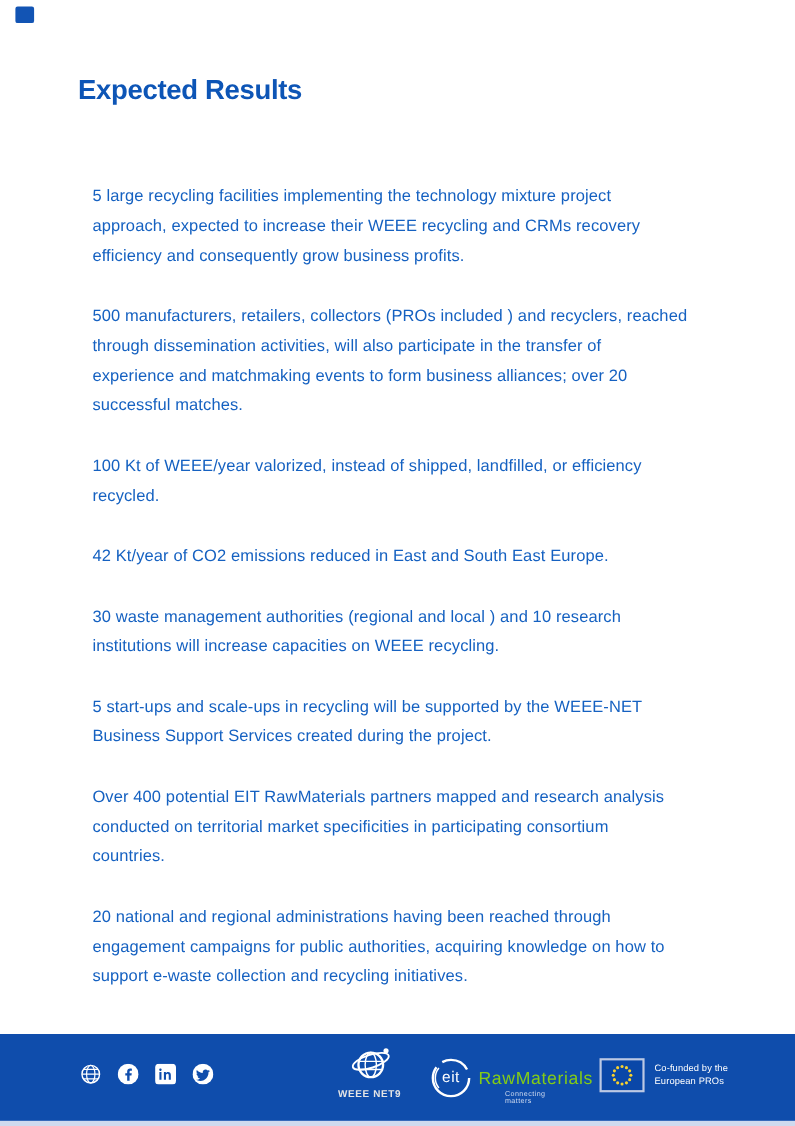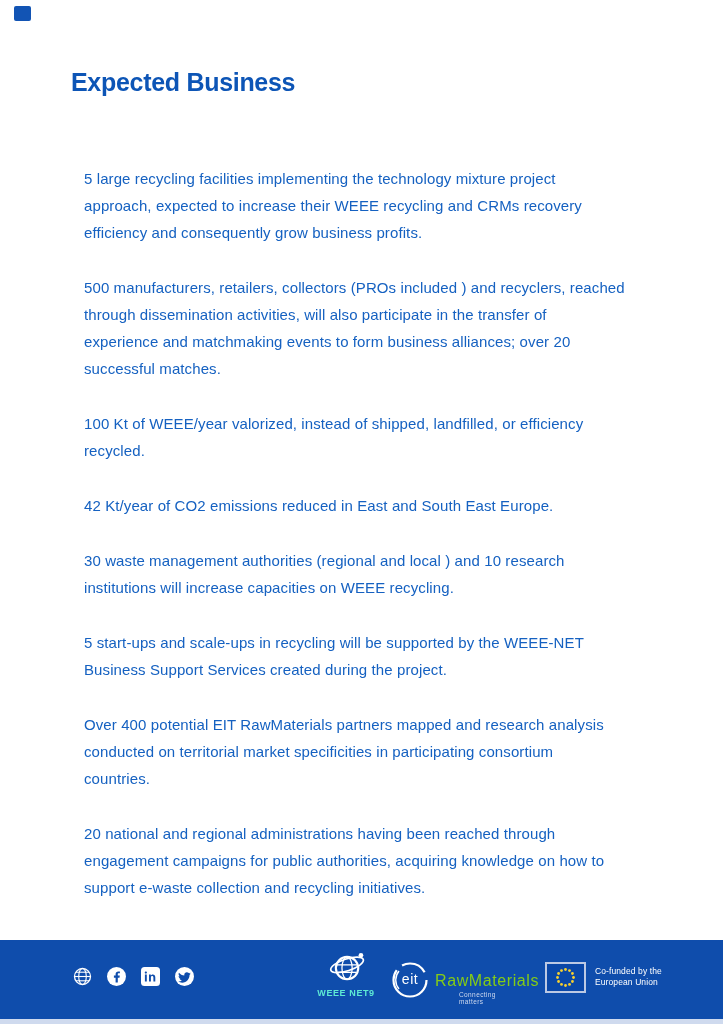--- a/index.html
+++ b/index.html
@@ -25,21 +25,21 @@
     position:absolute; left:0; top:940px; width:723px; height:79px;
     background:#0f4dac;
   }
   .footer-strip {
     position:absolute; left:0; top:1019px; width:723px; height:5px;
     background:#cfdaee;
   }
   .social { position:absolute; left:73px; top:27px; display:flex; gap:15px; }
   .social .icon { width:19px; height:19px; display:inline-block; cursor:pointer; }
 
-  .weee-logo { position:absolute; left:312px; top:11px; width:68px; text-align:center; color:#5eead4; }
+  .weee-logo { position:absolute; left:302px; top:11px; width:68px; text-align:center; color:#e5e5e5; }
   .weee-logo .label { display:block; font-size:9px; font-weight:bold; letter-spacing:0.6px; margin-top:1px; }
 
   .eit-logo { position:absolute; left:391px; top:21px; width:130px; height:40px; color:#fff; }
   .eit-circle { position:absolute; left:0; top:0; width:38px; height:38px; }
   .eit-circle-text {
     position:absolute; left:0; top:10px; width:38px; text-align:center;
     font-size:14px; font-weight:normal; letter-spacing:0.5px; color:#fff;
   }
   .eit-name { position:absolute; left:44px; top:11px; font-size:16px; letter-spacing:0.6px; color:#84cc16; }
   .eit-tagline { position:absolute; left:68px; top:30px; font-size:6.5px; letter-spacing:0.4px; color:#cfdaef; }
@@ -54,21 +54,21 @@
     white-space:pre-line; padding-top:4px; letter-spacing:0.1px;
   }
 </style>
 </head>
 <body>
 
 <div class="page">
 
   <div class="corner-mark"></div>
 
-  <h1 class="page-title">Expected Business</h1>
+  <h1 class="page-title">Expected Results</h1>
 
   <div class="content">
     <p>5 large recycling facilities implementing the technology mixture project
 approach, expected to increase their WEEE recycling and CRMs recovery
 efficiency and consequently grow business profits.</p>
     <p>500 manufacturers, retailers, collectors (PROs included ) and recyclers, reached
 through dissemination activities, will also participate in the transfer of
 experience and matchmaking events to form business alliances; over 20
 successful matches.</p>
     <p>100 Kt of WEEE/year valorized, instead of shipped, landfilled, or efficiency
@@ -157,20 +157,20 @@
           <circle cx="22.5" cy="20.43" r="1.4" fill="#f8d12e"></circle>
           <circle cx="18.5" cy="21.5" r="1.4" fill="#f8d12e"></circle>
           <circle cx="14.5" cy="20.43" r="1.4" fill="#f8d12e"></circle>
           <circle cx="11.57" cy="17.5" r="1.4" fill="#f8d12e"></circle>
           <circle cx="10.5" cy="13.5" r="1.4" fill="#f8d12e"></circle>
           <circle cx="11.57" cy="9.5" r="1.4" fill="#f8d12e"></circle>
           <circle cx="14.5" cy="6.57" r="1.4" fill="#f8d12e"></circle>
         </svg>
       </div>
       <div class="eu-text">Co-funded by the
-European Union</div>
+European PROs</div>
     </div>
 
   </div>
 
   <div class="footer-strip"></div>
 
 </div>
 
 </body></html>

